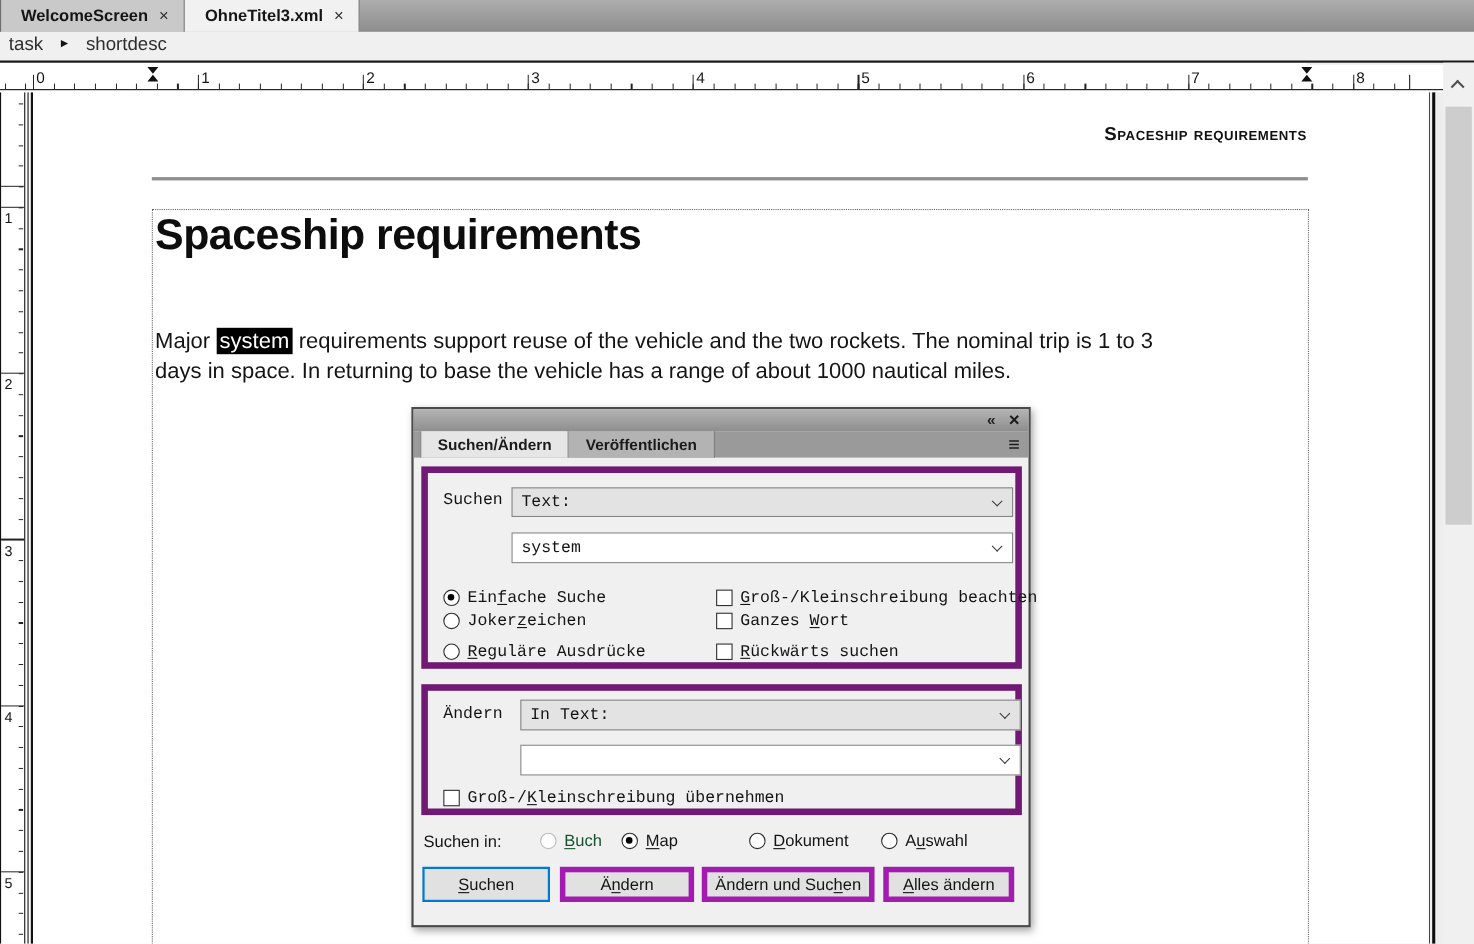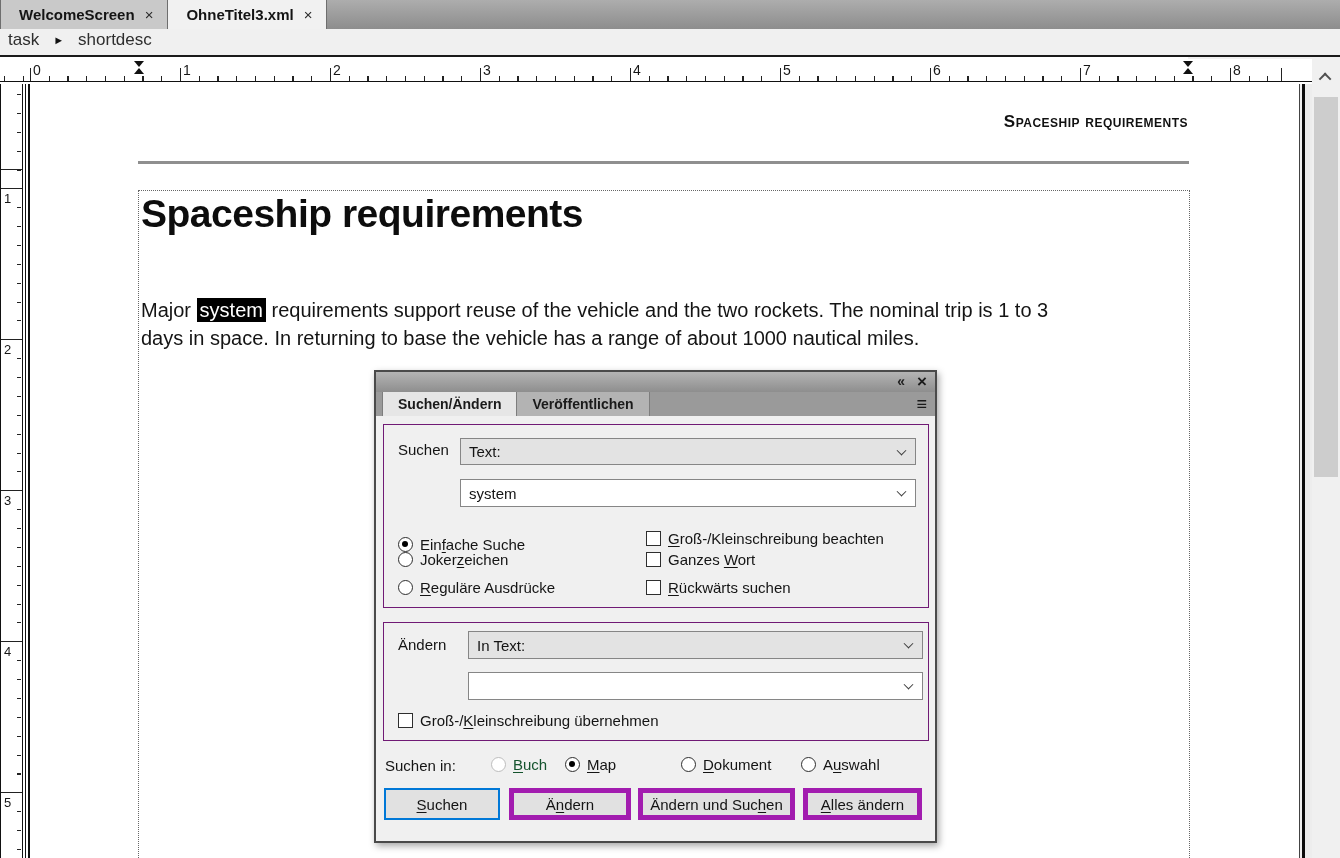--- a/index.html
+++ b/index.html
@@ -88,21 +88,21 @@
   .dlg-tabs { position:absolute; left:0; top:20px; right:0; height:24px; background:#9a9a9a;
               display:flex; align-items:stretch; }
   .dlg-tab { display:flex; align-items:center; padding:0 15px; font-size:14px; font-weight:bold;
              color:#1a1a1a; border-right:1px solid #7d7d7d; }
   .dlg-tab.active { background:#e6e6e6; margin-left:6px; border-left:1px solid #7d7d7d; }
   .dlg-tab.inactive { background:#b3b3b3; }
   .dlg-menu { position:absolute; right:8px; top:20px; height:24px; display:flex; align-items:center;
               font-size:18px; color:#1a1a1a; }
   .dlg-body { position:absolute; left:0; top:44px; right:0; bottom:0; }
 
-  .groupbox { position:absolute; border:1px solid #701a75; }
+  .groupbox { position:absolute; border:6px solid #701a75;font-family:Liberation Mono, monospace; }
   .gb-find { left:7px; top:8px; width:546px; height:184px; }
   .gb-change { left:7px; top:206px; width:546px; height:119px; }
 
   .field-label { position:absolute; font-size:15px; color:#141414; }
   .combo { position:absolute; border:1px solid #868686; display:flex; align-items:center;
            padding:0 26px 0 8px; font-size:15px; color:#141414; }
   .combo.gray { background:#e3e3e3; }
   .combo.white { background:#fff; }
   .combo .chev { position:absolute; right:10px; top:50%; width:7px; height:7px;
                  border-right:1.6px solid #3c3c3c; border-bottom:1.6px solid #3c3c3c;
@@ -227,21 +227,21 @@
         <span class="field-label" style="left:14px; top:16px">Suchen</span>
         <div class="combo gray" style="left:76px; top:13px; width:456px; height:27px">
           <span>Text:</span>
           <span class="chev"></span>
         </div>
         <div class="combo white" style="left:76px; top:54px; width:456px; height:28px">
           <input value="system" style="">
           <span class="chev"></span>
         </div>
 
-        <div class="opt-row" style="left:14px; top:110px">
+        <div class="opt-row" style="left:14px; top:104px">
           <span class="radio selected"></span>
           <span class="opt-label">Ein<u>f</u>ache Suche</span>
         </div>
         <div class="opt-row" style="left:14px; top:125px">
           <span class="radio"></span>
           <span class="opt-label">Joker<u>z</u>eichen</span>
         </div>
         <div class="opt-row" style="left:14px; top:153px">
           <span class="radio"></span>
           <span class="opt-label"><u>R</u>eguläre Ausdrücke</span>

